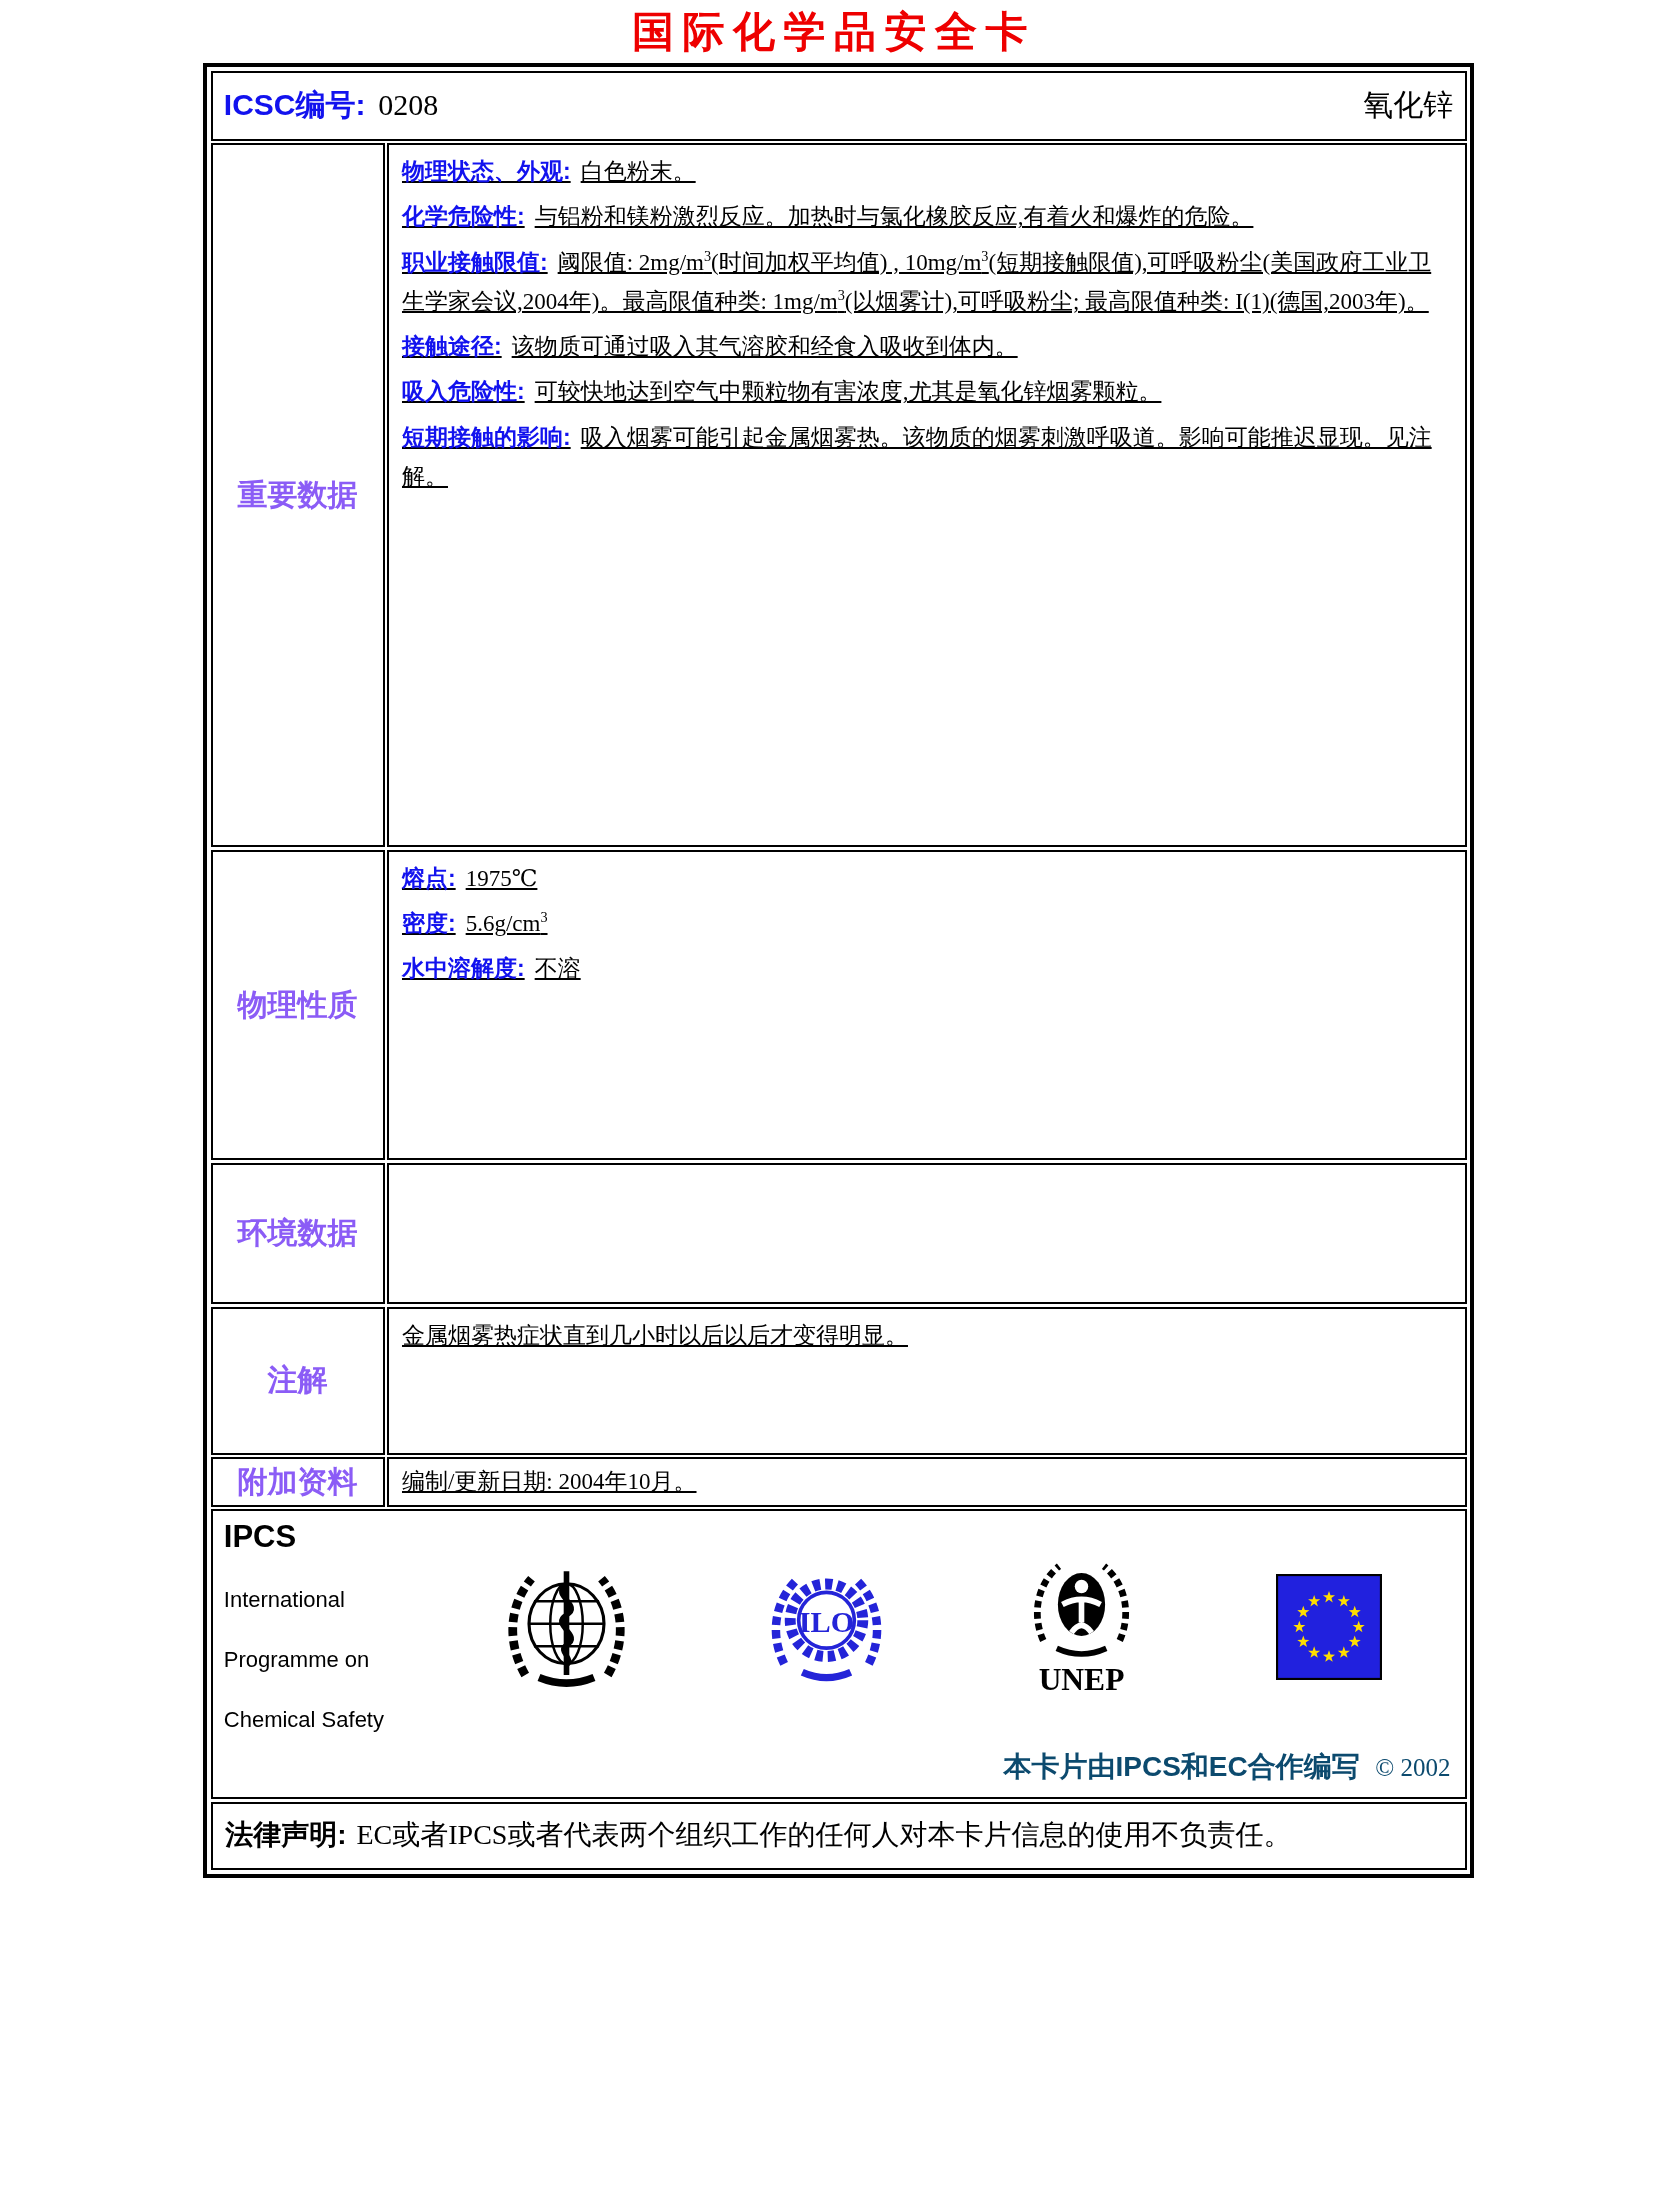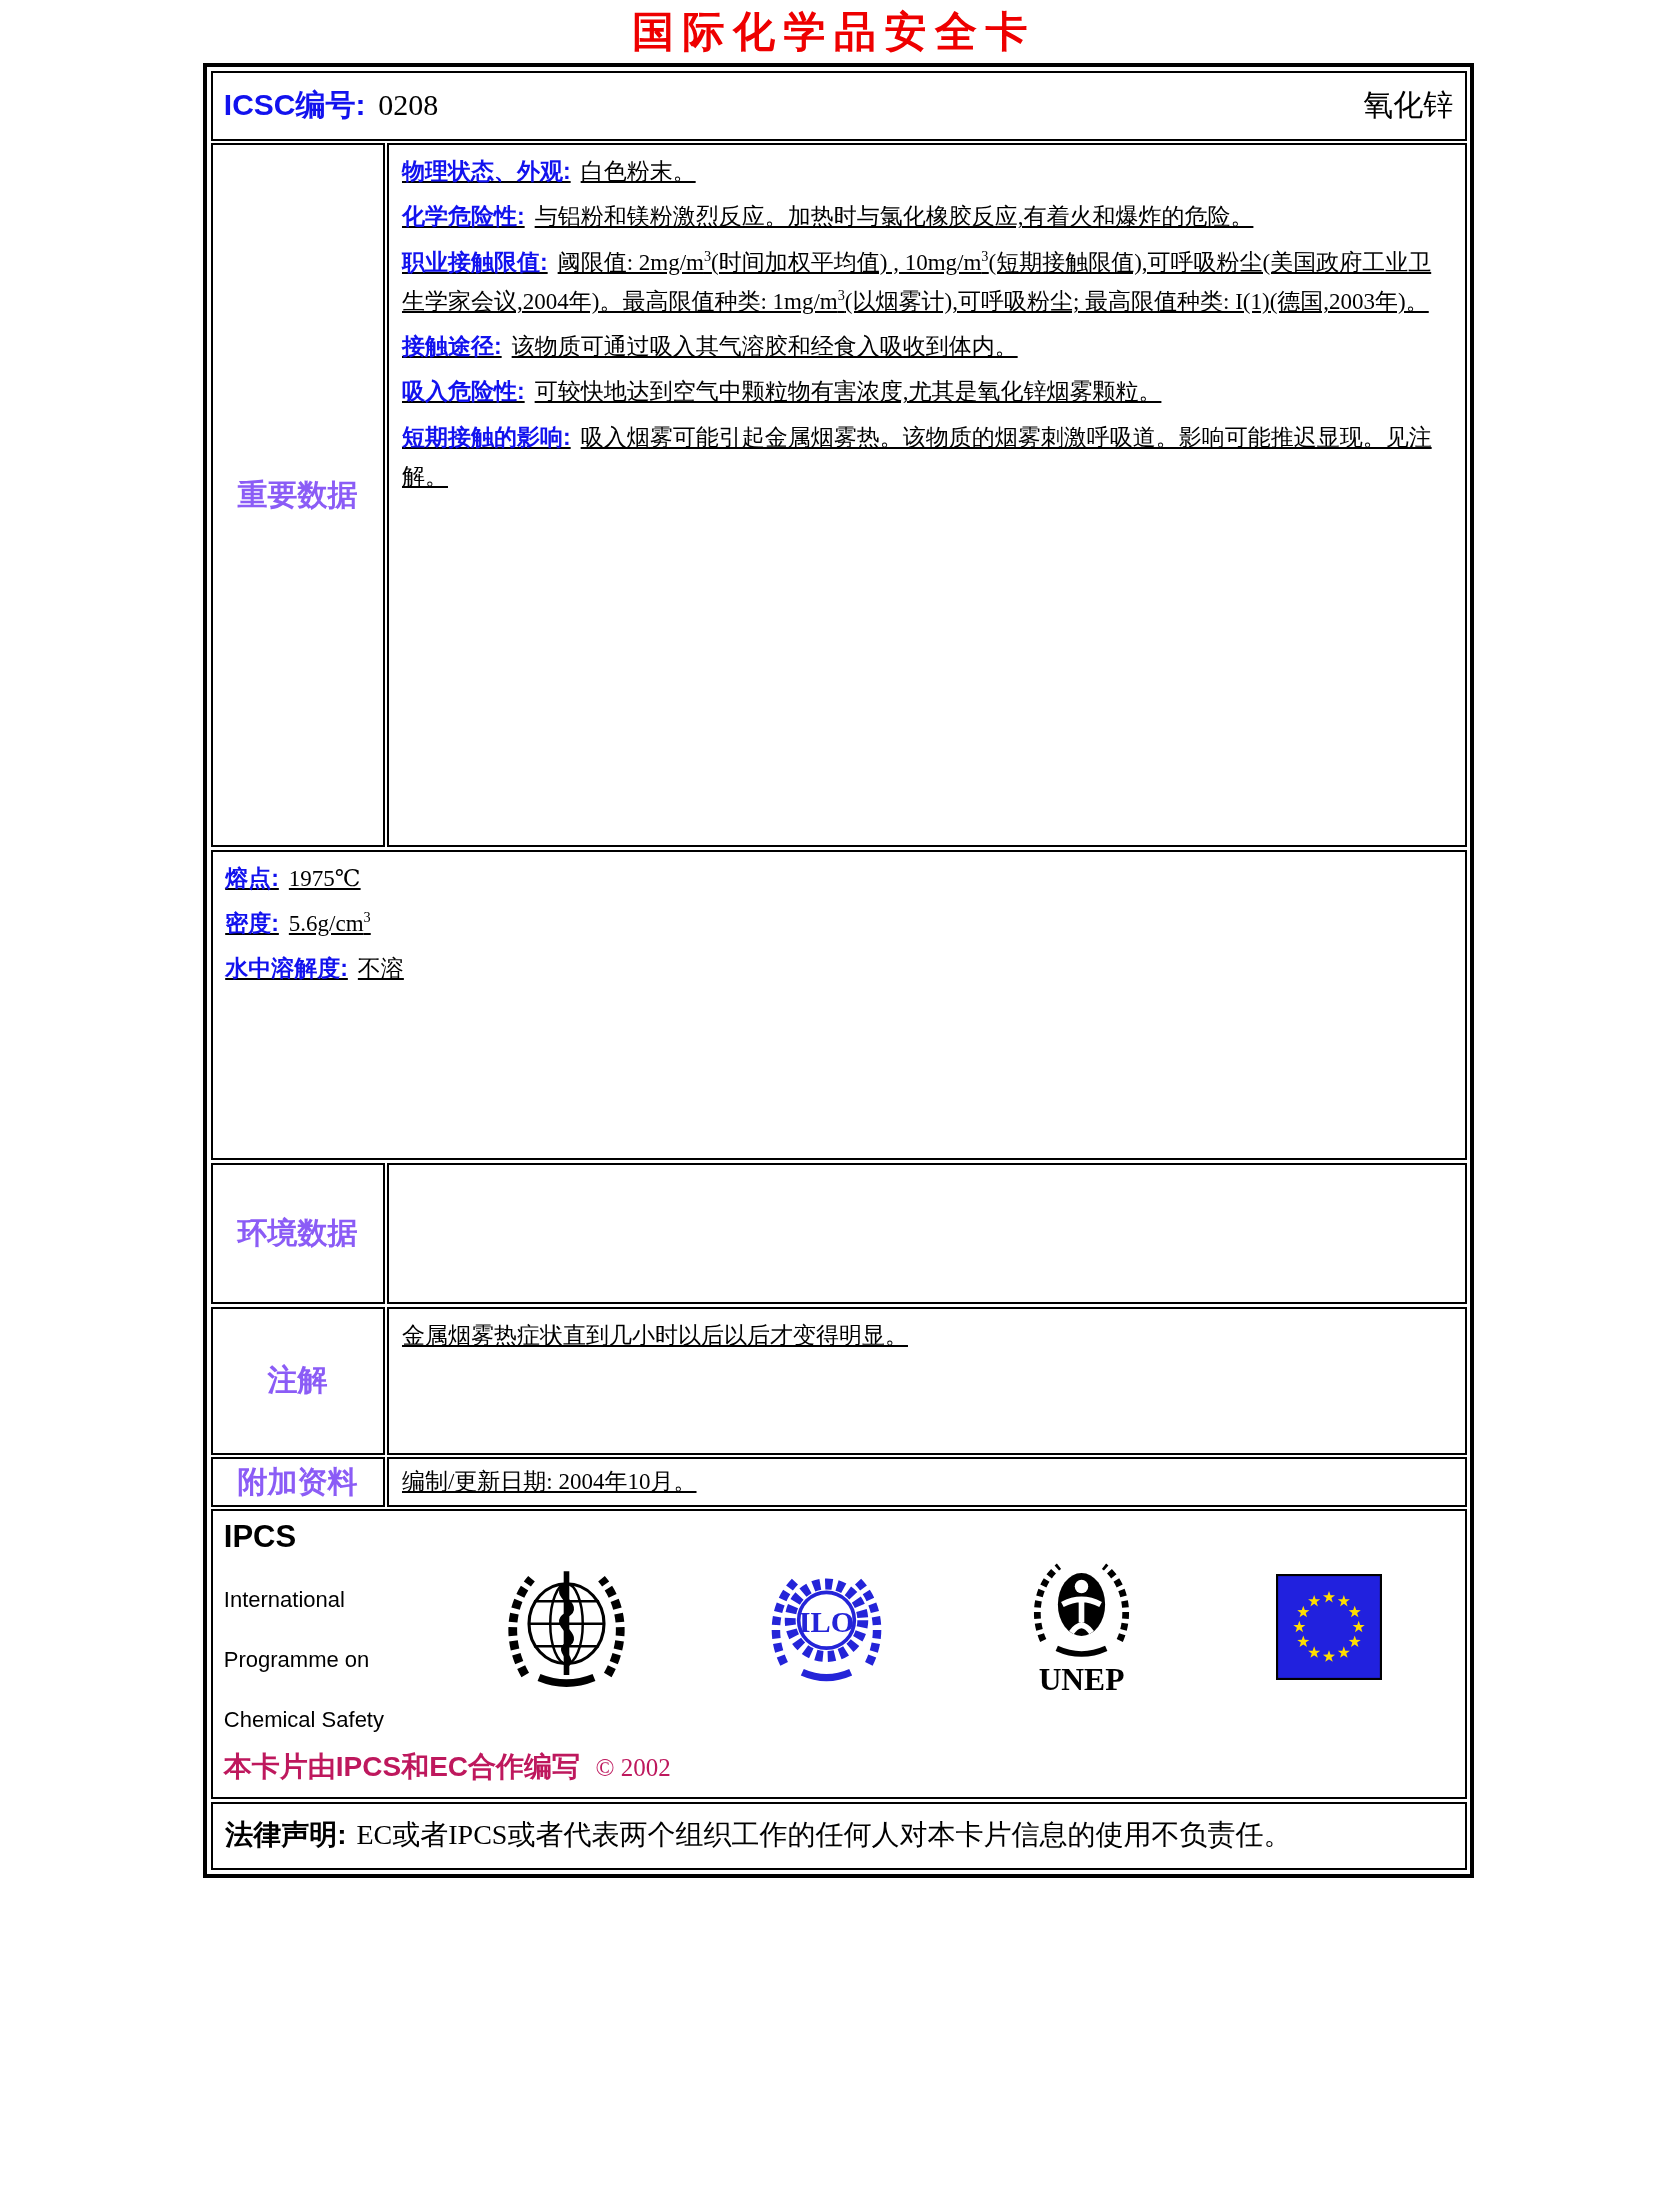--- a/index.html
+++ b/index.html
@@ -46,21 +46,21 @@
   }
   sup{font-size:62%;vertical-align:super;line-height:0;}
   .row-additional .content-cell{display:flex;align-items:center;padding:2.8px 12.7px;}
   .logos-cell{flex:1;display:flex;flex-direction:column;padding:8.5px 14px 4.2px 11.3px;}
   .logos-top{display:flex;align-items:center;flex:1;}
   .ipcs-block{width:211px;font-family:"Liberation Sans","DejaVu Sans",sans-serif;}
   .ipcs-title{font-size:31px;font-weight:bold;line-height:1.1;}
   .ipcs-line{font-size:22px;line-height:1.28;margin-top:32px;}
   .logo-strip{flex:1;display:flex;justify-content:space-around;align-items:center;}
   .caption{
-    text-align:left;padding:2.8px 0 7px;color:#be185d;
+    text-align:right;padding:2.8px 0 7px;color:#0c4a6e;
     font-family:"Liberation Sans","DejaVu Sans",sans-serif;font-weight:bold;font-size:28px;
   }
   .caption .copy{font-family:"Liberation Serif","DejaVu Serif",serif;font-weight:normal;font-size:25px;margin-left:15.5px;}
   .legal-cell{flex:1;padding:10px 12.7px;font-size:28px;line-height:1.5;}
   .legal-label{font-family:"Liberation Sans","DejaVu Sans",sans-serif;font-weight:bold;margin-right:10px;}
 </style>
 </head>
 <body>
 
 <div class="page-title">国际化学品安全卡</div>
@@ -95,20 +95,21 @@
       <p class="line">
         <span class="inl">吸入危险性:</span><span>可较快地达到空气中颗粒物有害浓度,尤其是氧化锌烟雾颗粒。</span>
       </p>
       <p class="line">
         <span class="inl">短期接触的影响:</span><span>吸入烟雾可能引起金属烟雾热。该物质的烟雾刺激呼吸道。影响可能推迟显现。见注解。</span>
       </p>
     </div>
   </div>
 
   <div class="row row-physical">
+    <div class="cell lbl-cell">物理性质</div>
     <div class="cell content-cell">
       <p class="line">
         <span class="inl">熔点:</span><span>1975℃</span>
       </p>
       <p class="line">
         <span class="inl">密度:</span><span>5.6g/cm</span><sup>3</sup>
       </p>
       <p class="line">
         <span class="inl">水中溶解度:</span><span>不溶</span>
       </p>

